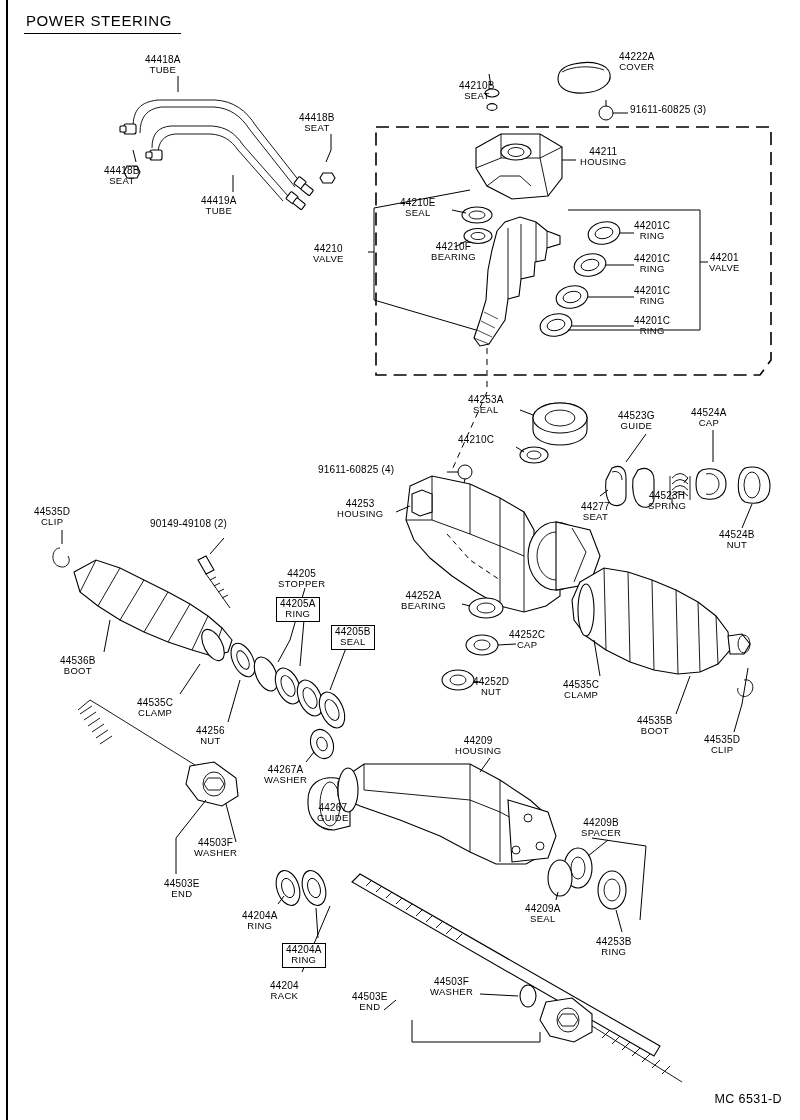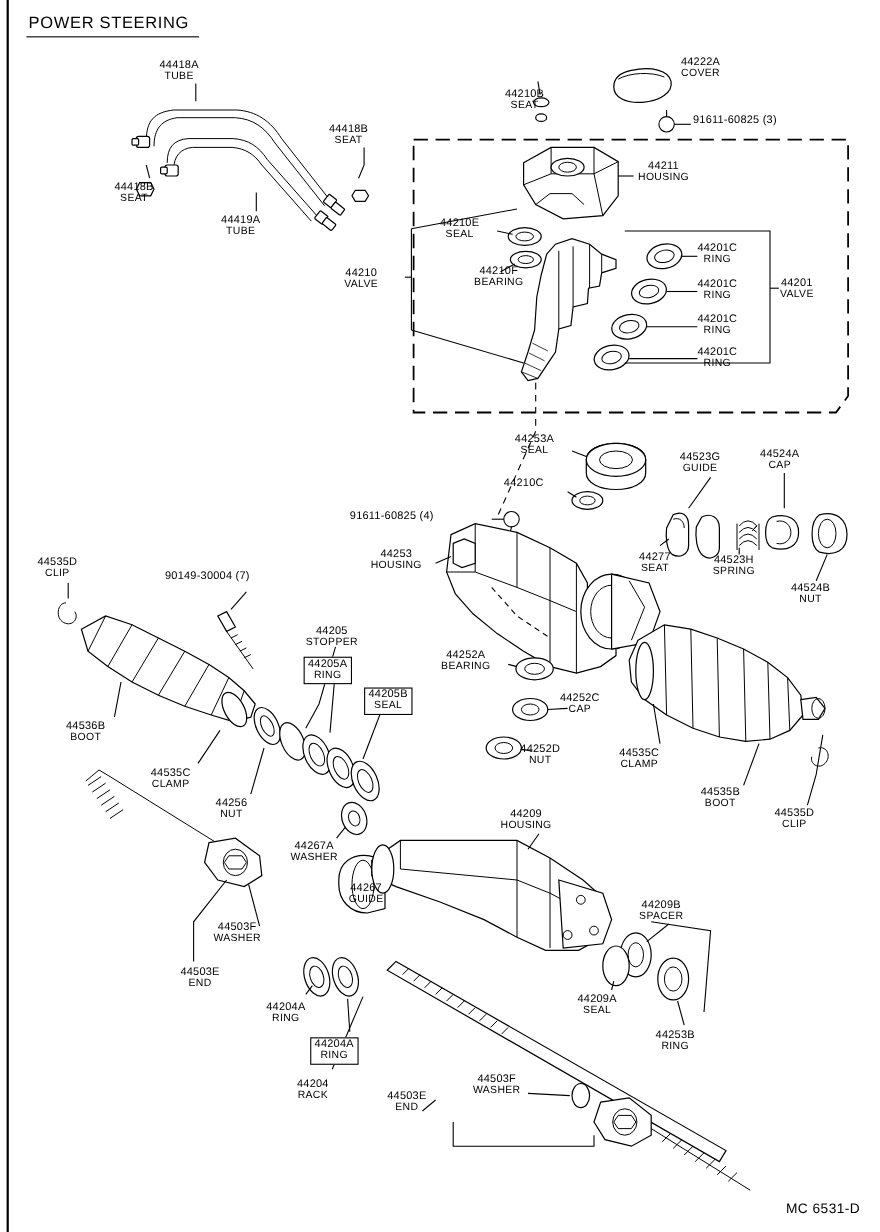--- a/index.html
+++ b/index.html
@@ -529,42 +529,42 @@
 
   <div class="callout plain" style="left:318px; top:465px;">
     <div class="pn">91611-60825 (4)</div>
   </div>
 
   <div class="callout plain" style="left:581px; top:502px;">
     <div class="pn">44277</div>
     <div class="nm">SEAT</div>
   </div>
 
-  <div class="callout plain" style="left:648px; top:505px;">
+  <div class="callout plain" style="left:648px; top:491px;">
     <div class="pn">44523H</div>
     <div class="nm">SPRING</div>
   </div>
 
   <div class="callout plain" style="left:719px; top:530px;">
     <div class="pn">44524B</div>
     <div class="nm">NUT</div>
   </div>
 
   <div class="callout plain" style="left:337px; top:499px;">
     <div class="pn">44253</div>
     <div class="nm">HOUSING</div>
   </div>
 
   <div class="callout plain" style="left:34px; top:507px;">
     <div class="pn">44535D</div>
     <div class="nm">CLIP</div>
   </div>
 
   <div class="callout plain" style="left:150px; top:519px;">
-    <div class="pn">90149-30004 (7)</div>
+    <div class="pn">90149-49108 (2)</div>
   </div>
 
   <div class="callout plain" style="left:278px; top:569px;">
     <div class="pn">44205</div>
     <div class="nm">STOPPER</div>
   </div>
 
   <div class="callout boxed" style="left:276px; top:597px;">
     <span class="pn">44205A</span>
     <span class="nm">RING</span>

